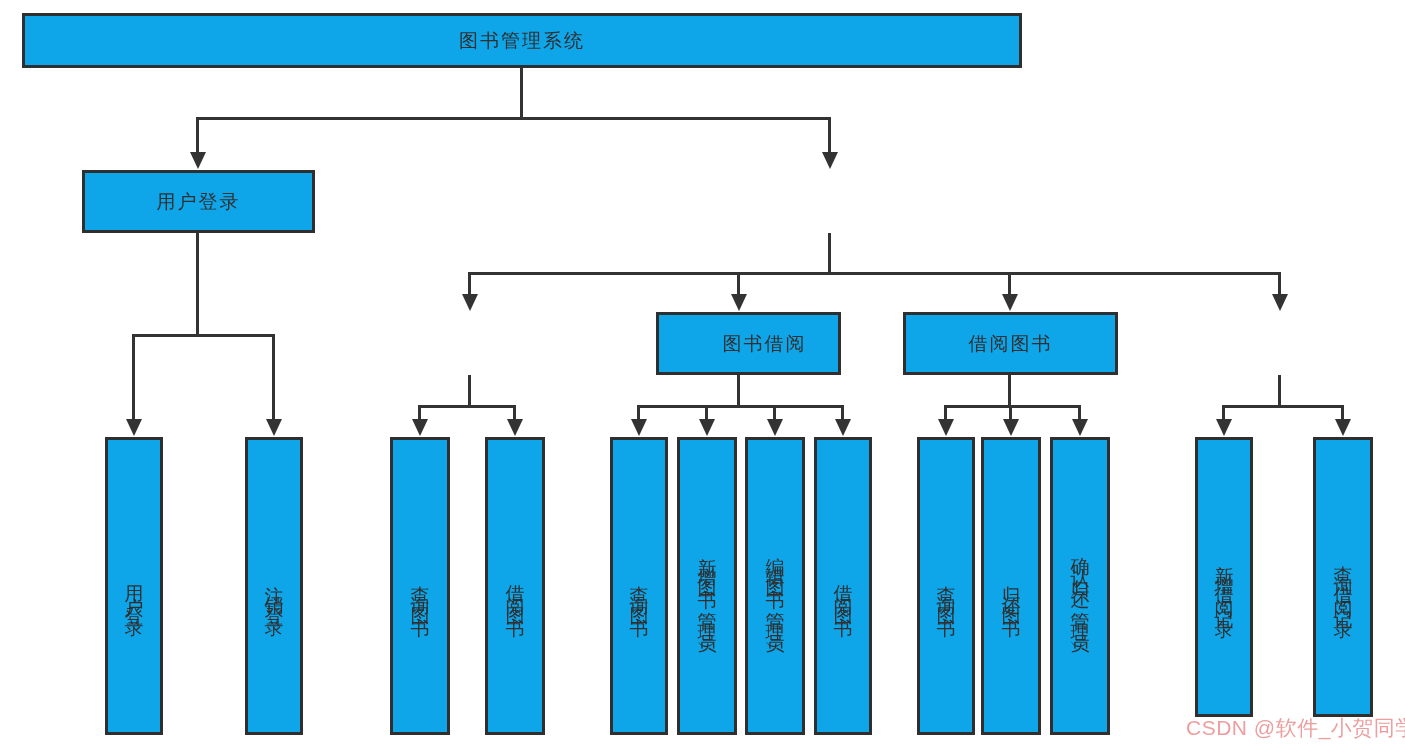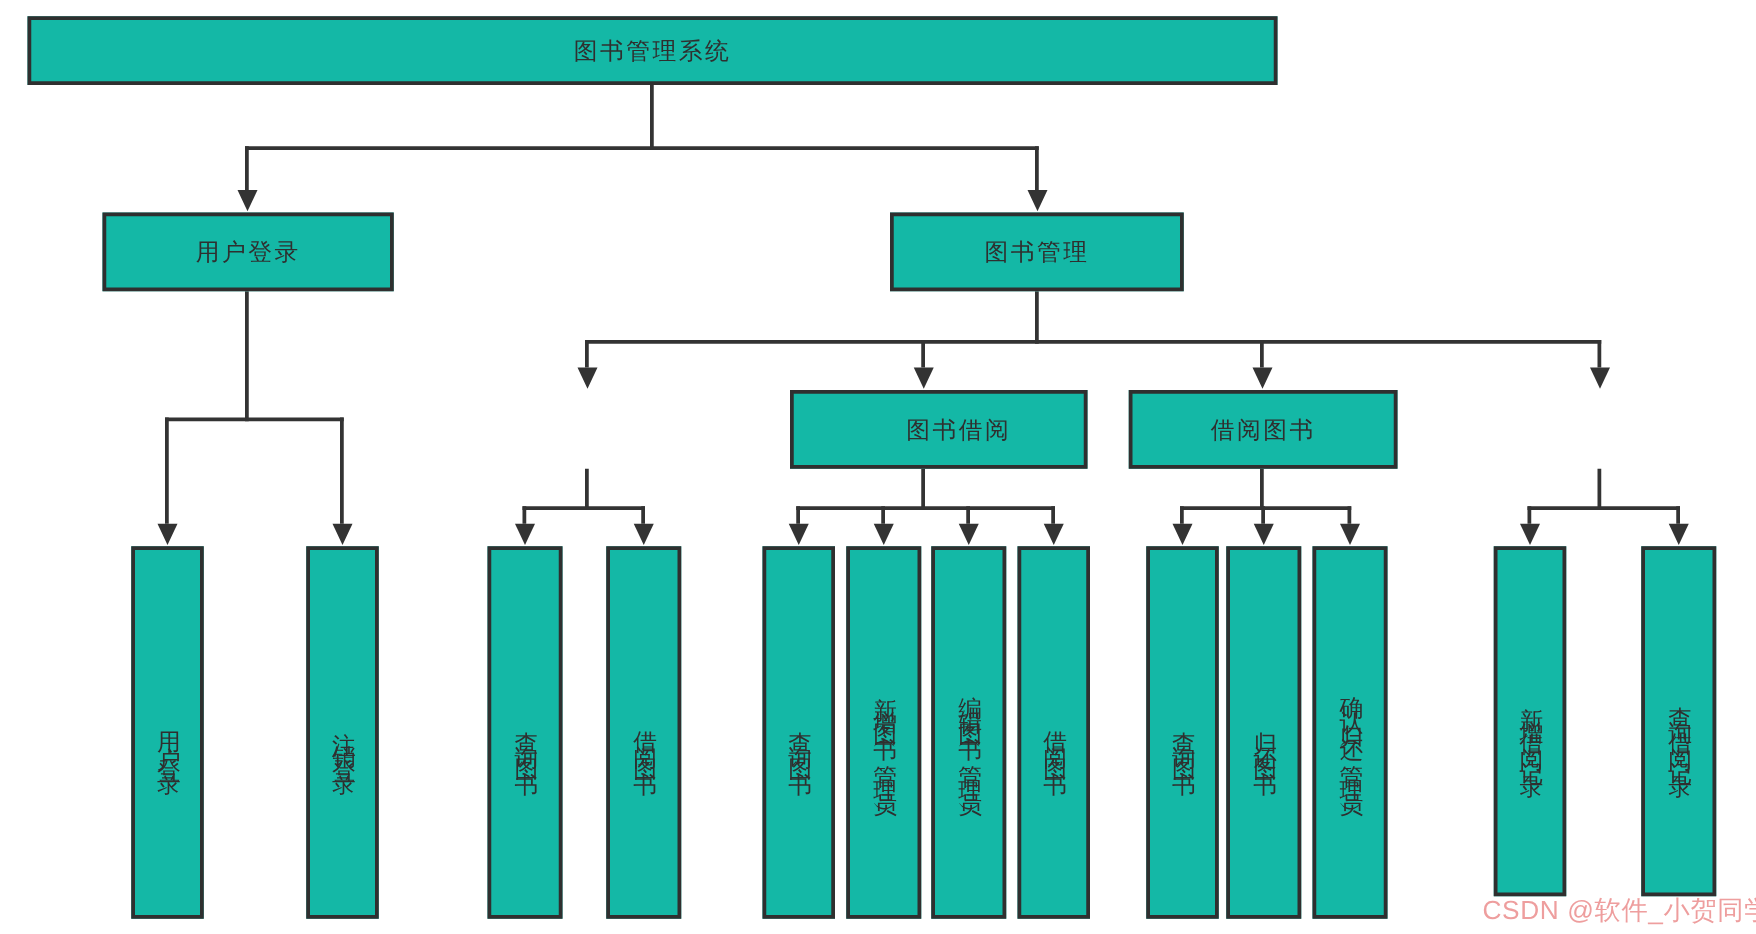--- a/index.html
+++ b/index.html
@@ -12,21 +12,21 @@
     position: relative;
     width: 1405px;
     height: 747px;
     background: #ffffff;
     overflow: hidden;
   }
   
   .box {
     position: absolute;
     box-sizing: border-box;
-    background: #14b8a6;
+    background: #0ea5e9;
     border: 3px solid #2f2f2f;
     display: flex;
     align-items: center;
     justify-content: center;
     font-size: 19px;
     color: #2f2f2f;
     letter-spacing: 2px;
     z-index: 2;
   }
   .vtext {
@@ -62,21 +62,21 @@
     height: 0;
     border-left: 8px solid transparent;
     border-right: 8px solid transparent;
     border-top: 17px solid #333333;
   }
   
   .n-root        { left: 22px;   top: 13px;  width: 1000px; height: 55px; }
   .n-user-login  { left: 82px;   top: 170px; width: 233px;  height: 63px; }
   .n-book-mgmt   { left: 712px;  top: 170px; width: 235px;  height: 63px; }
   .n-new-book    { left: 363px;  top: 312px; width: 215px;  height: 63px; }
-  .n-book-borrow { left: 632px;  top: 312px; width: 238px;  height: 63px; padding-left: 32px; }
+  .n-book-borrow { left: 656px;  top: 312px; width: 185px;  height: 63px; padding-left: 32px; }
   .n-cur-borrow  { left: 903px;  top: 312px; width: 215px;  height: 63px; }
   .n-records     { left: 1173px; top: 312px; width: 215px;  height: 63px; }
 
   .lf { top: 437px; height: 298px; }
   .lf-short { top: 437px; height: 280px; }
   .l-ul-login   { left: 105px;  width: 58px; }
   .l-ul-logout  { left: 245px;  width: 58px; }
   .l-nb-query   { left: 390px;  width: 60px; }
   .l-nb-borrow  { left: 485px;  width: 60px; }
   .l-bb-query   { left: 610px;  width: 58px; }
@@ -157,21 +157,20 @@
     <div class="line v" style="left:1278px; top:375px; height:33px;"></div>
     <div class="line h" style="left:1222px; top:405px; width:122px;"></div>
     <div class="drop" style="left:1222px; top:405px; height:14px;"></div>
     <div class="drop" style="left:1341px; top:405px; height:14px;"></div>
   </div>
 
   <div class="box n-root">图书管理系统</div>
 
   <div class="box n-user-login">用户登录</div>
 
-  <div class="box n-book-mgmt">图书管理</div>
 
 
   <div class="box n-book-borrow">图书借阅</div>
 
   <div class="box n-cur-borrow">借阅图书</div>
 
 
   <div class="box lf l-ul-login">
     <span class="vtext">用户登录</span>
   </div>

